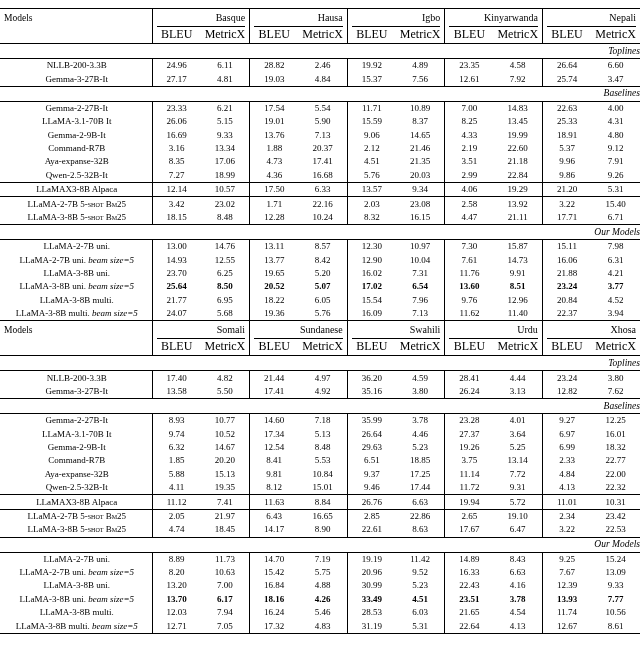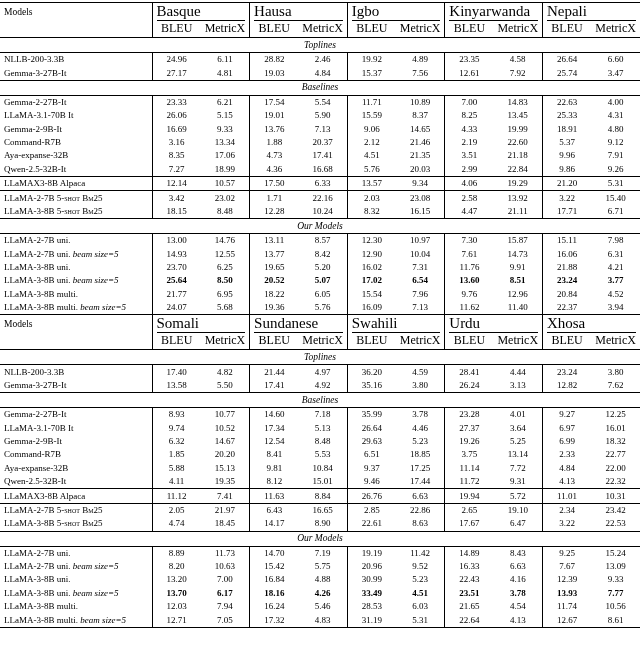--- a/index.html
+++ b/index.html
@@ -2,51 +2,51 @@
 <html><head>
 <meta charset="utf-8">
 <style>
   * { box-sizing: border-box; }
   html, body { margin: 0; padding: 0; }
   body {
     width: 640px; height: 651px; overflow: hidden;
     background: #ffffff; color: #000;
     font-family: "Liberation Serif", "DejaVu Serif", serif;
   }
-  .page { width: 640px; height: 489px; padding-top: 2px; }
+  .page { width: 640px; height: 489px; padding-top: 8px; }
 
   table.results { border-collapse: collapse; width: 640px; table-layout: fixed; }
   table.results.first  { border-top: 1.5px solid #000; border-bottom: 1.5px solid #000; }
   table.results.second { border-bottom: 1.5px solid #000; }
 
   .c-models { width: 152px; }
   .c-num    { width: 48.8px; }
 
   th, td { padding: 0; font-weight: normal; vertical-align: middle; line-height: 11px; }
 
   .models-h {
     text-align: left; vertical-align: top;
     padding: 4px 0 0 4px; font-size: 9.5px;
     border-bottom: 1px solid #000;
   }
-  .lang-h { padding: 3px 4px 0 4px; font-size: 15px; text-align: left; }
+  .lang-h { padding: 3px 4px 0 4px; font-size: 10px; text-align: right; }
   .cmid   { display: block; padding-bottom: 3px; border-bottom: 1px solid #000; }
   .met-h  { font-size: 12px; text-align: center; padding: 2px 0 3px; border-bottom: 1px solid #000; }
 
   .gl { border-left: 1px solid #000; }
 
   .sec-row td {
-    text-align: center; font-style: italic; font-size: 9.5px;
+    text-align: right; font-style: italic; font-size: 9.5px;
     padding: 1.5px 0;
     border-top: 1px solid #000; border-bottom: 1px solid #000;
   }
   .data-row td { font-size: 9px; }
   .data-row.grp-sep td { border-top: 1px solid #000; }
 
-  .model-c { text-align: left; padding: 1.2px 2px 1.2px 4px; white-space: nowrap; }
+  .model-c { text-align: center; padding: 1.2px 2px 1.2px 4px; white-space: nowrap; }
   .val     { text-align: center; padding: 1.2px 0; }
   .bold    { font-weight: bold; }
   .sc      { font-variant: small-caps; }
   .it      { font-style: italic; }
 
   .caption {
     font-size: 10.5px; line-height: 13px;
     margin: 7px 2px 0 2px;
     height: 20px; overflow: hidden; 
   }

